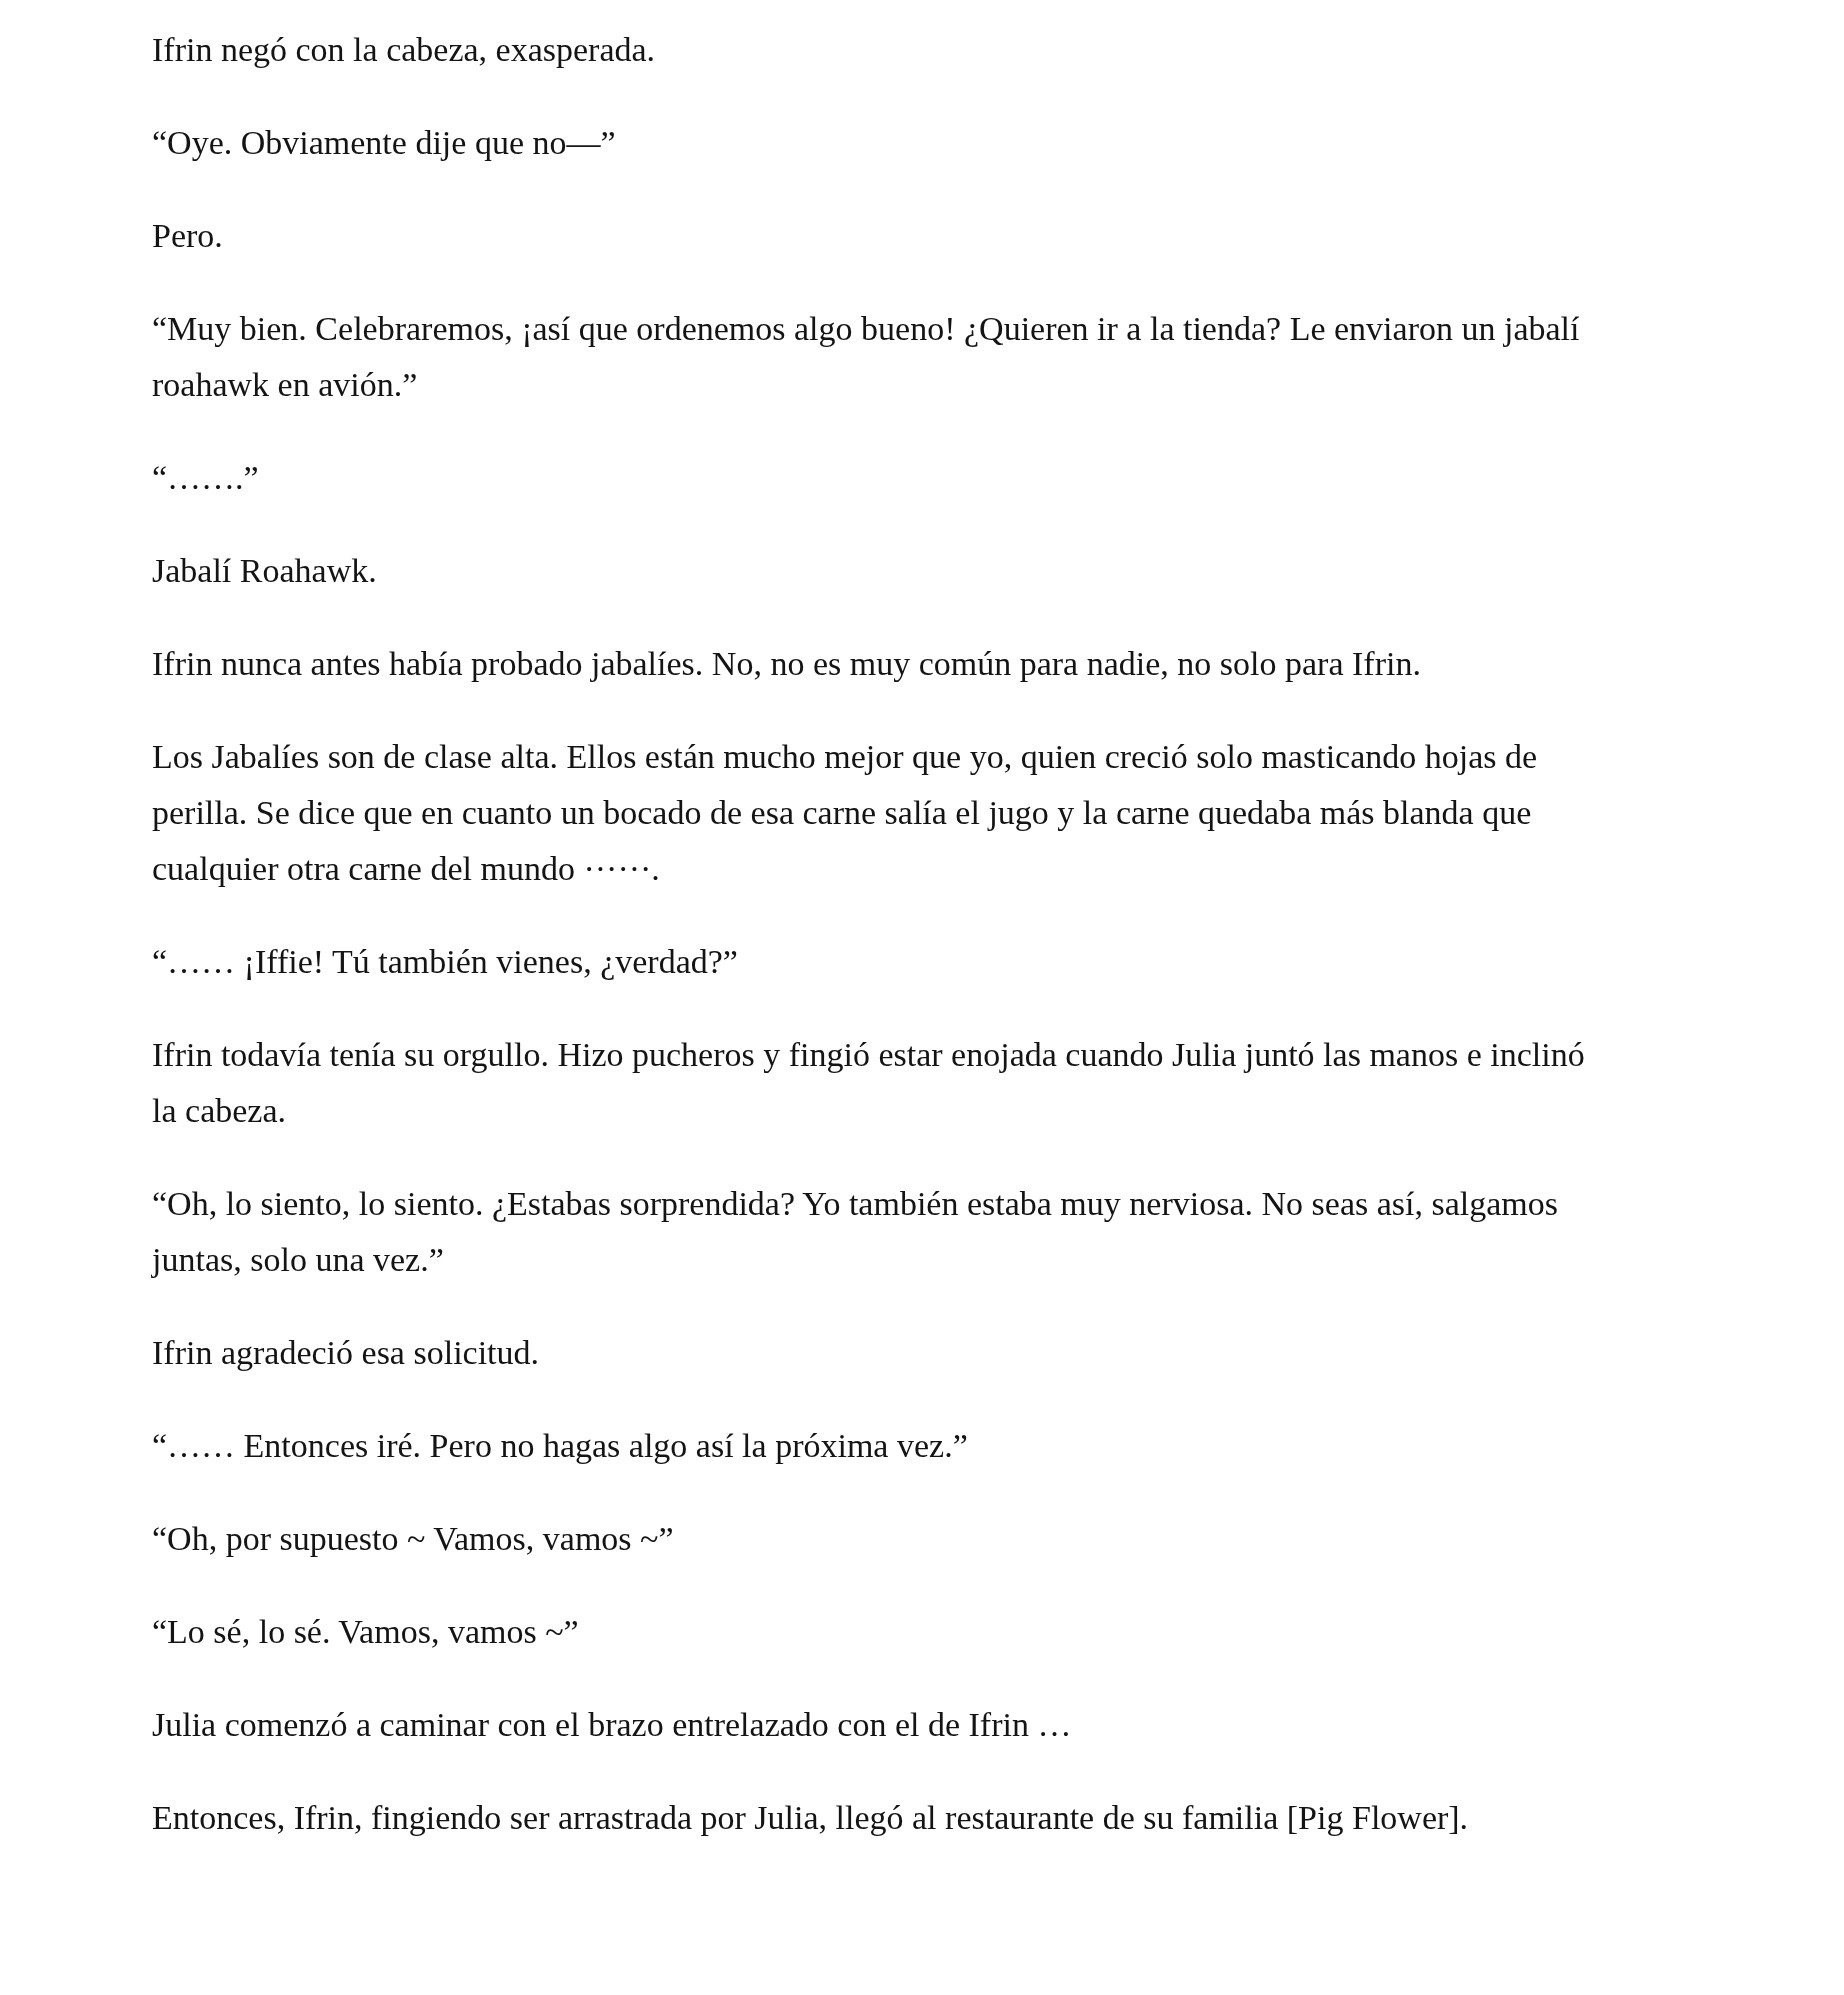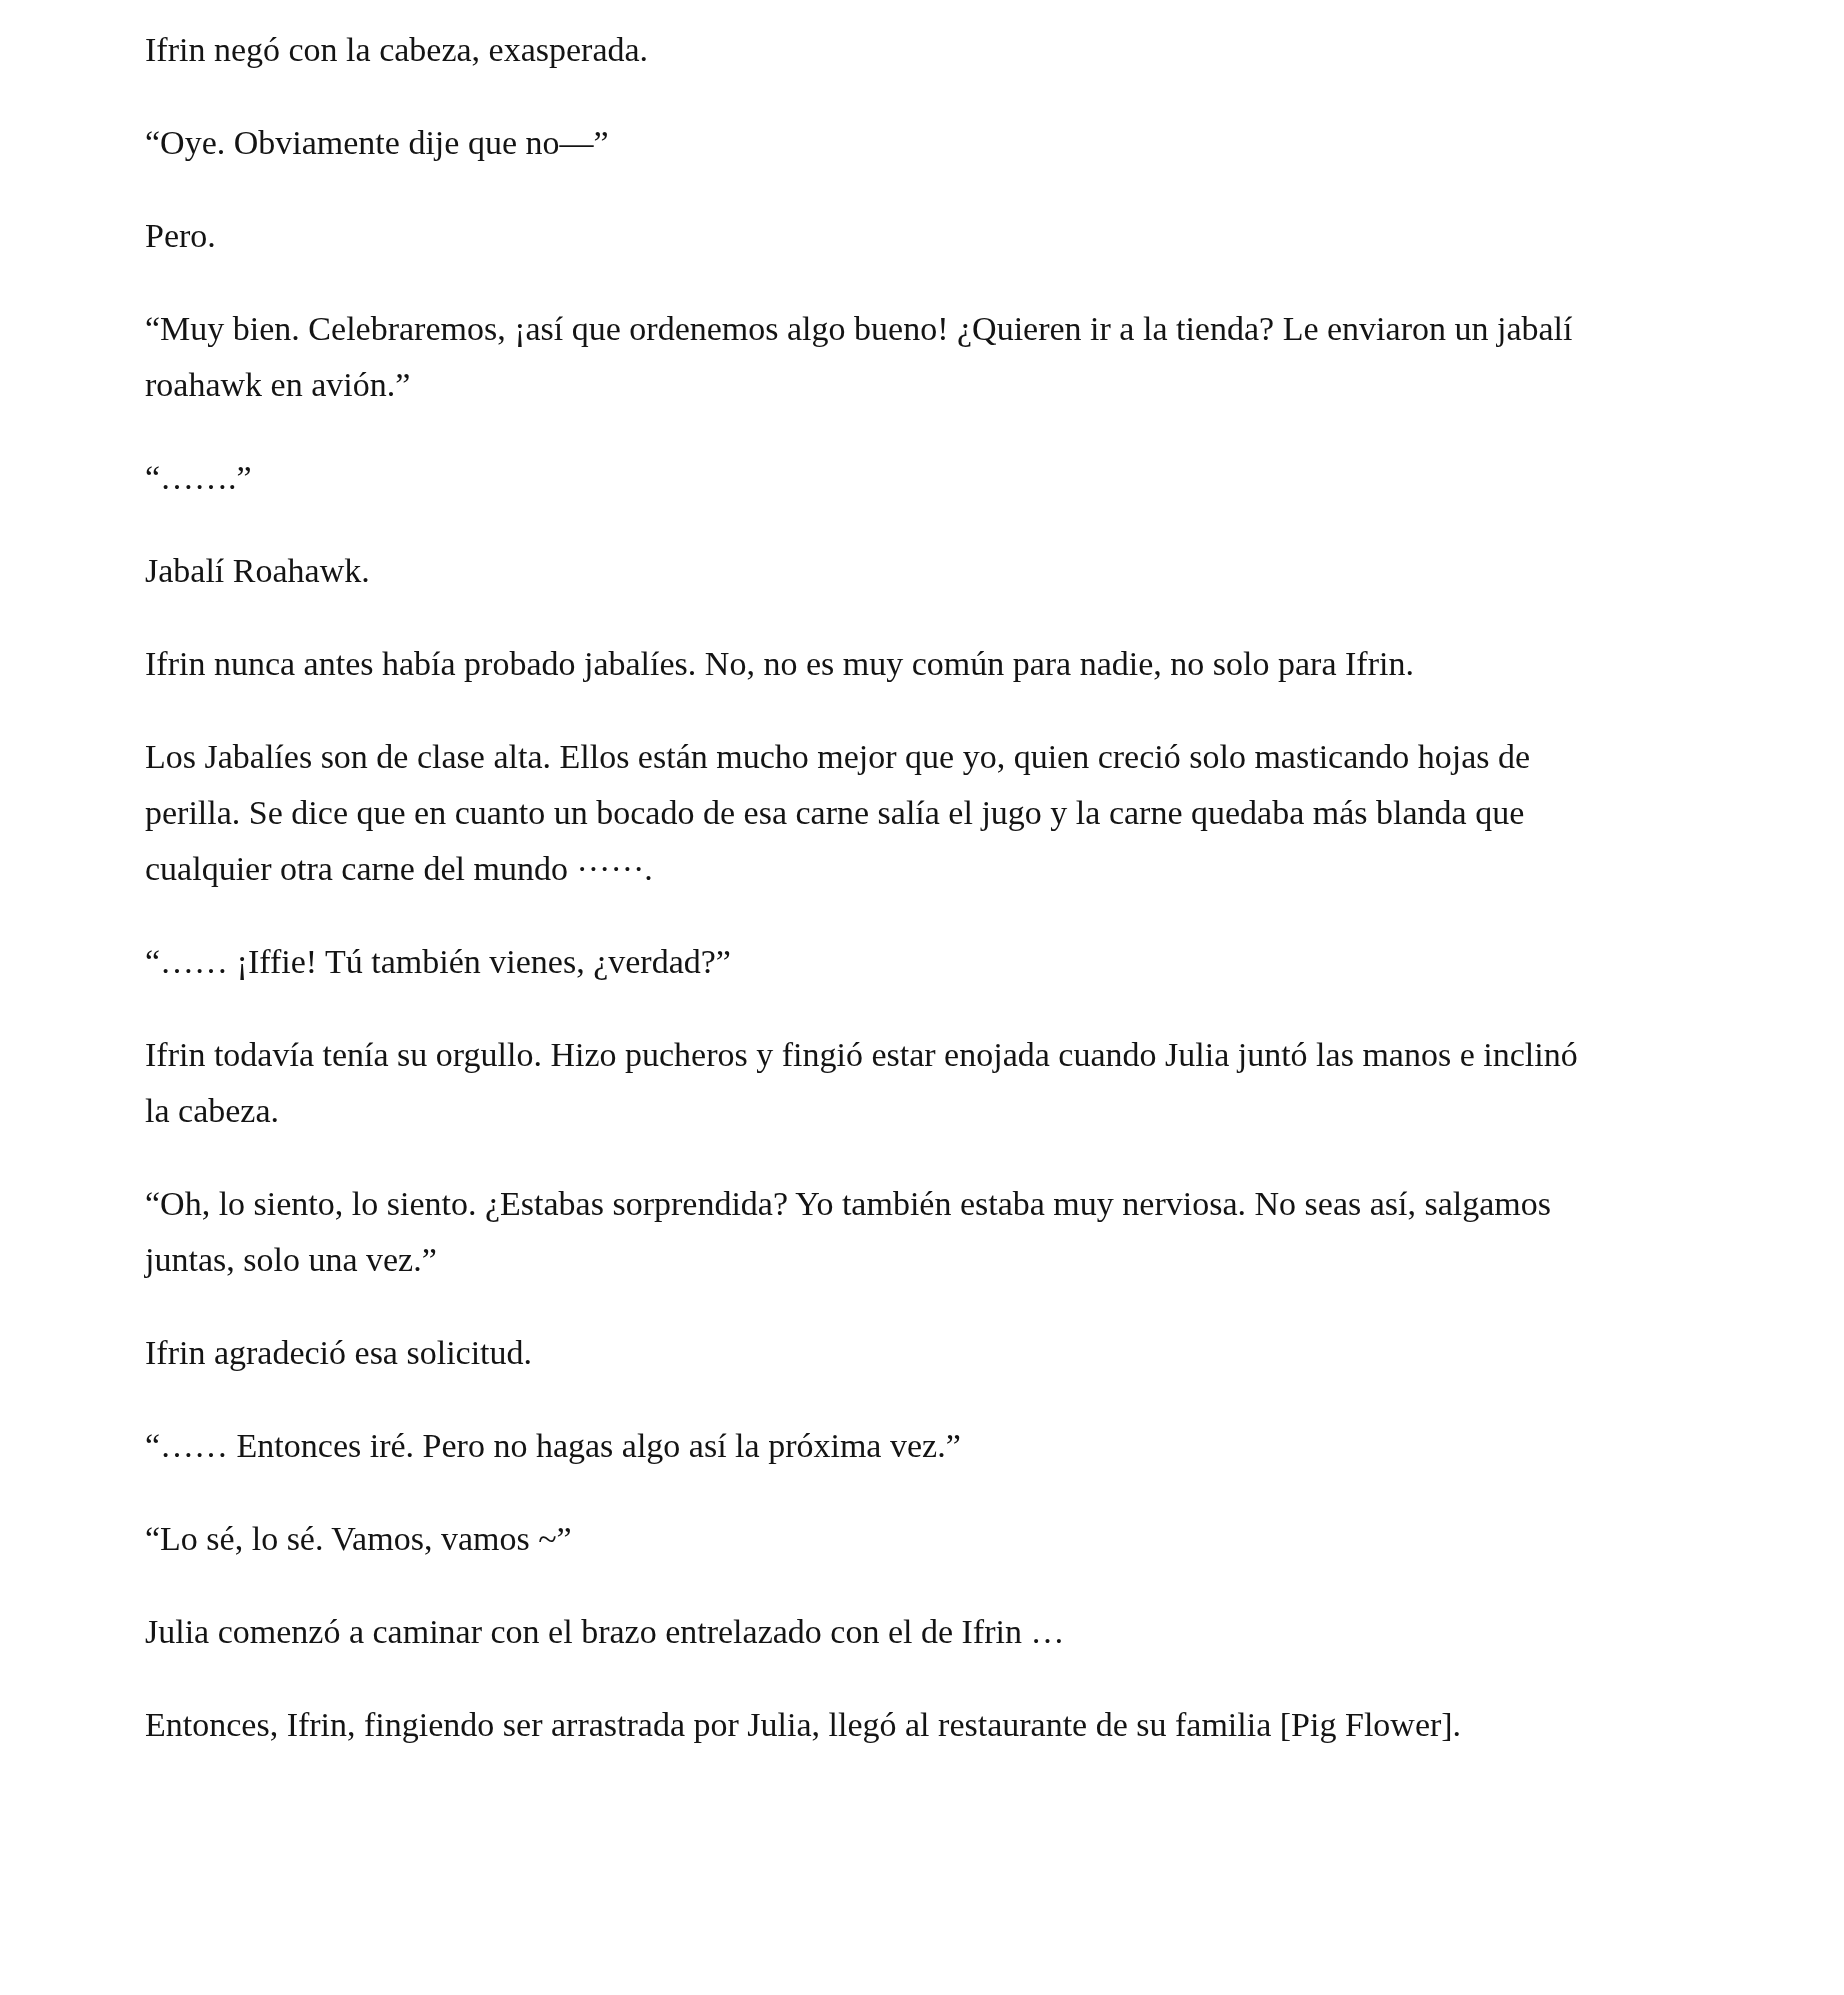--- a/index.html
+++ b/index.html
@@ -16,21 +16,21 @@
   main.doc-page {
     box-sizing: border-box;
     padding: 22px 212px 51px 144px;
   }
   .doc-content {
     max-width: 1449px;
   }
   p.para {
     font-size: 34px;
     line-height: 56px;
-    margin: 0 0 37px 1px;
+    margin: 0 0 37px 8px;
     white-space: pre-wrap;
   }
   p.para.italic {
   }
   p.para:last-child {
     margin-bottom: 0;
   }
 </style>
 </head>
 <body>
@@ -43,18 +43,19 @@
       <p class="para">“Muy bien. Celebraremos, ¡así que ordenemos algo bueno! ¿Quieren ir a la tienda? Le enviaron un jabalí roahawk en avión.”</p>
       <p class="para">“…….”</p>
       <p class="para">Jabalí Roahawk.</p>
       <p class="para">Ifrin nunca antes había probado jabalíes. No, no es muy común para nadie, no solo para Ifrin.</p>
       <p class="para italic">Los Jabalíes son de clase alta. Ellos están mucho mejor que yo, quien creció solo masticando hojas de perilla. Se dice que en cuanto un bocado de esa carne salía el jugo y la carne quedaba más blanda que cualquier otra carne del mundo ······.</p>
       <p class="para">“…… ¡Iffie! Tú también vienes, ¿verdad?”</p>
       <p class="para">Ifrin todavía tenía su orgullo. Hizo pucheros y fingió estar enojada cuando Julia juntó las manos e inclinó la cabeza.</p>
       <p class="para">“Oh, lo siento, lo siento. ¿Estabas sorprendida? Yo también estaba muy nerviosa. No seas así, salgamos juntas, solo una vez.”</p>
       <p class="para">Ifrin agradeció esa solicitud.</p>
       <p class="para">“…… Entonces iré. Pero no hagas algo así la próxima vez.”</p>
+      <p class="para">“Oh, por supuesto ~ Vamos, vamos ~”</p>
       <p class="para">“Lo sé, lo sé. Vamos, vamos ~”</p>
       <p class="para">Julia comenzó a caminar con el brazo entrelazado con el de Ifrin …</p>
       <p class="para">Entonces, Ifrin, fingiendo ser arrastrada por Julia, llegó al restaurante de su familia [Pig Flower].</p>
     </div>
 </main>
 
 
 </body></html>

